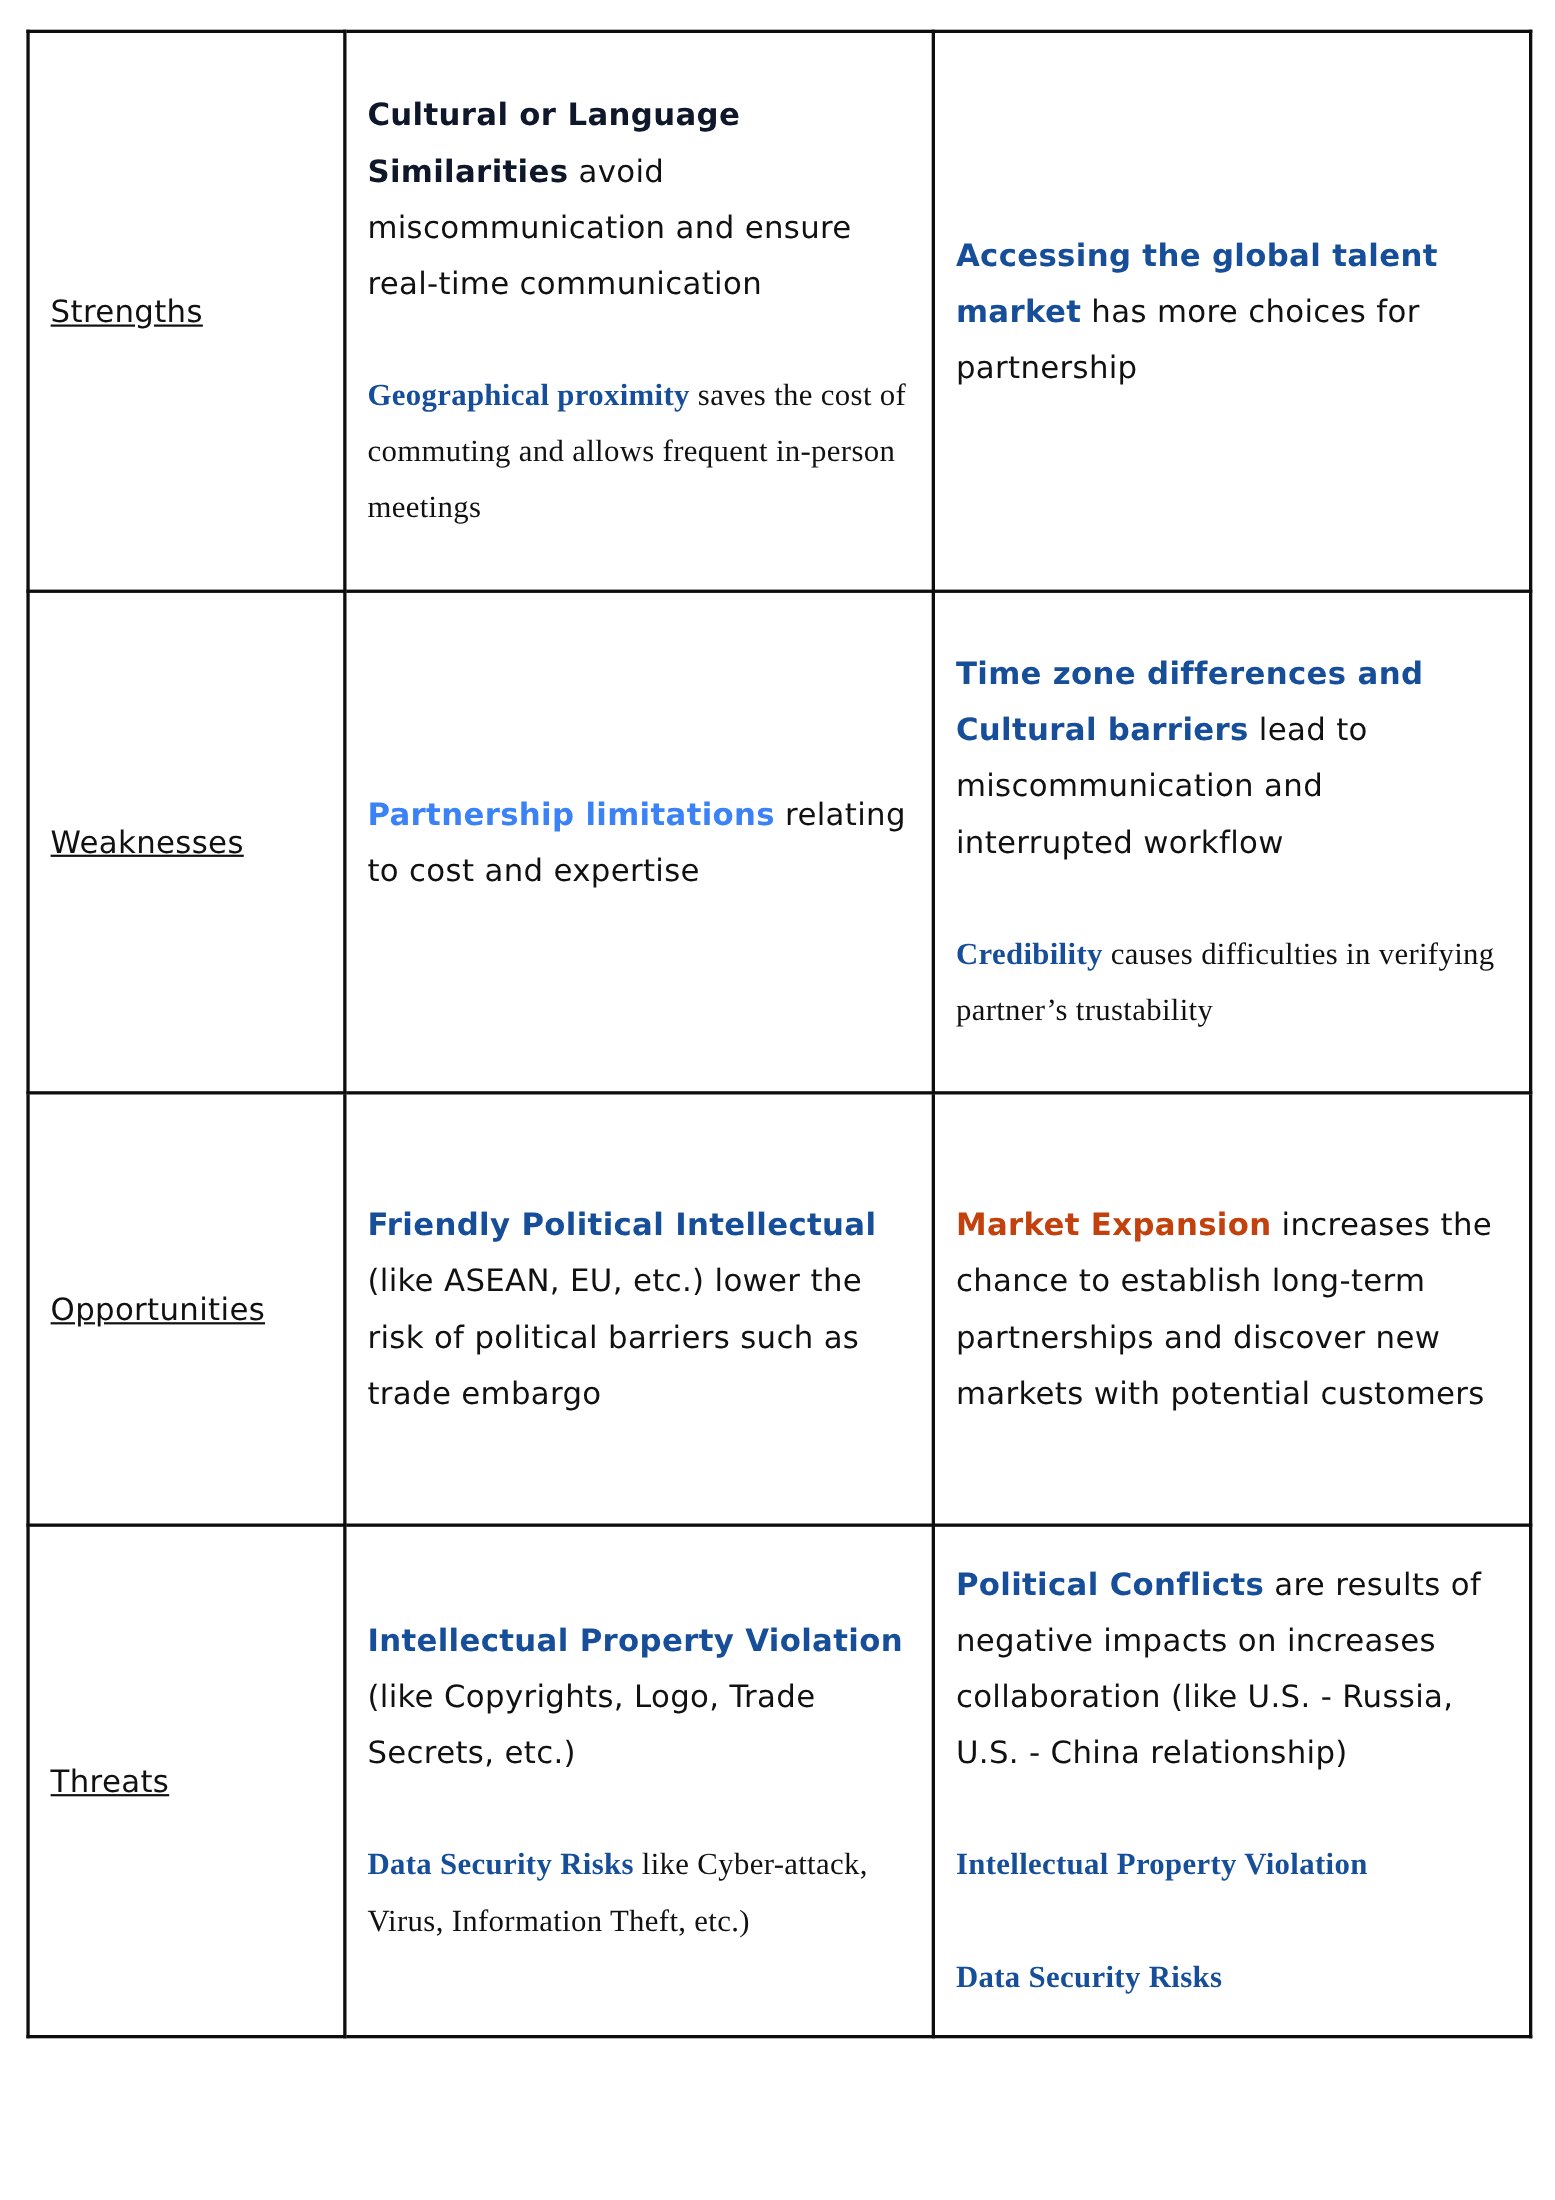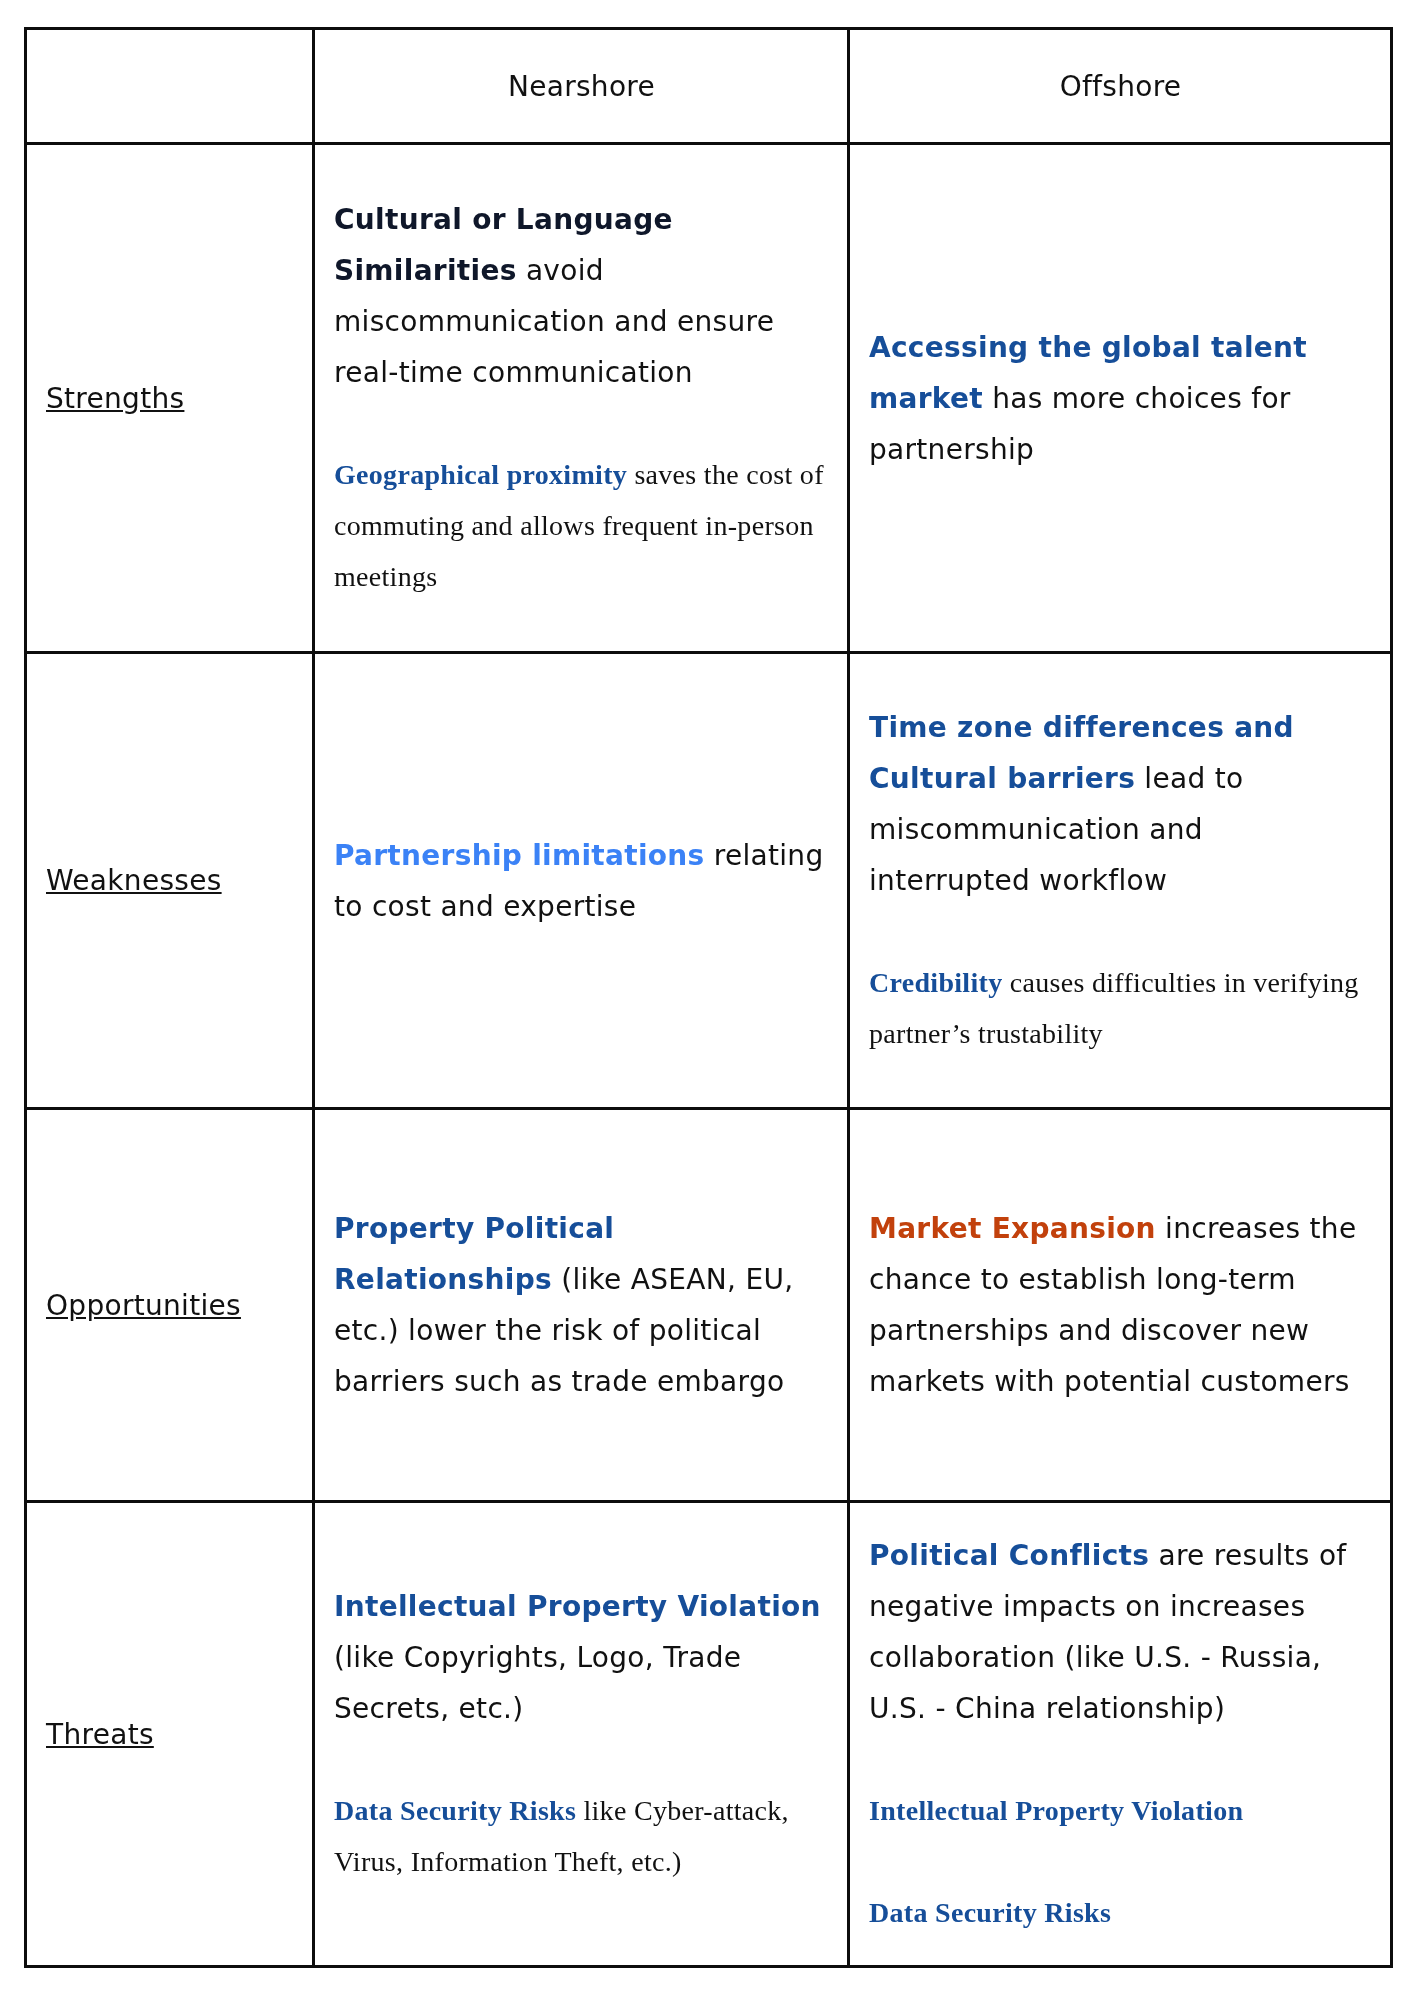--- a/index.html
+++ b/index.html
@@ -51,25 +51,20 @@
 </head>
 <body>
 
 <table class="swot-table">
   <colgroup>
     <col class="col-label">
     <col class="col-near">
     <col class="col-off">
   </colgroup>
   <tbody>
-      <tr class="header-row">
-    <th></th>
-    <th>Nearshore</th>
-    <th>Offshore</th>
-  </tr>
 
   <tr class="row-strengths">
     <td class="row-label">Strengths</td>
     <td>
       <p class="para"><span class="hl" style="color: #0f172a;">Cultural or Language Similarities</span><span> avoid miscommunication and ensure real-time communication</span></p>
       <p class="para"><span class="hl" style="color: rgb(22, 78, 153);">Geographical proximity</span><span> saves the cost of commuting and allows frequent in-person meetings</span></p>
     </td>
     <td>
       <p class="para"><span class="hl" style="color: rgb(22, 78, 153);">Accessing the global talent market</span><span> has more choices for partnership</span></p>
     </td>
@@ -82,21 +77,21 @@
     </td>
     <td>
       <p class="para"><span class="hl" style="color: rgb(22, 78, 153);">Time zone differences and Cultural barriers</span><span> lead to miscommunication and interrupted workflow</span></p>
       <p class="para"><span class="hl" style="color: rgb(22, 78, 153);">Credibility</span><span> causes difficulties in verifying partner’s trustability</span></p>
     </td>
   </tr>
 
   <tr class="row-opportunities">
     <td class="row-label">Opportunities</td>
     <td>
-      <p class="para"><span class="hl" style="color: rgb(22, 78, 153);">Property Political Relationships</span><span> (like ASEAN, EU, etc.) lower the risk of political barriers such as trade embargo</span></p>
+      <p class="para"><span class="hl" style="color: rgb(22, 78, 153);">Friendly Political Intellectual</span><span> (like ASEAN, EU, etc.) lower the risk of political barriers such as trade embargo</span></p>
     </td>
     <td>
       <p class="para"><span class="hl" style="color: #c2410c;">Market Expansion</span><span> increases the chance to establish long-term partnerships and discover new markets with potential customers</span></p>
     </td>
   </tr>
 
   <tr class="row-threats">
     <td class="row-label">Threats</td>
     <td>
       <p class="para"><span class="hl" style="color: rgb(22, 78, 153);">Intellectual Property Violation</span><span> (like Copyrights, Logo, Trade Secrets, etc.)</span></p>

